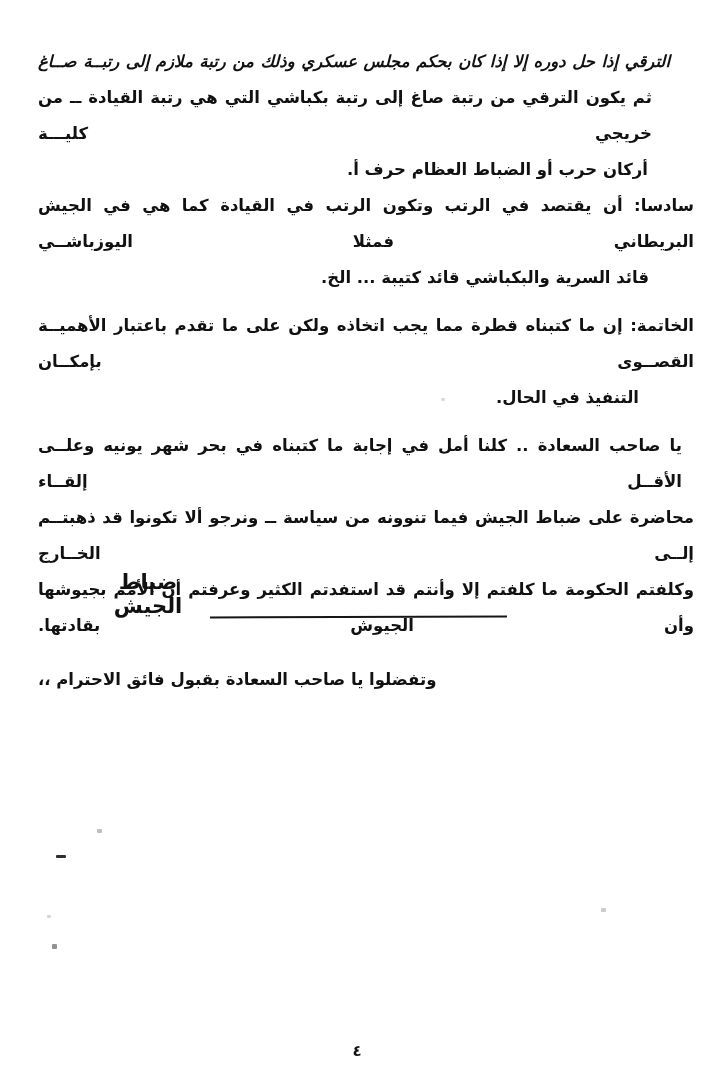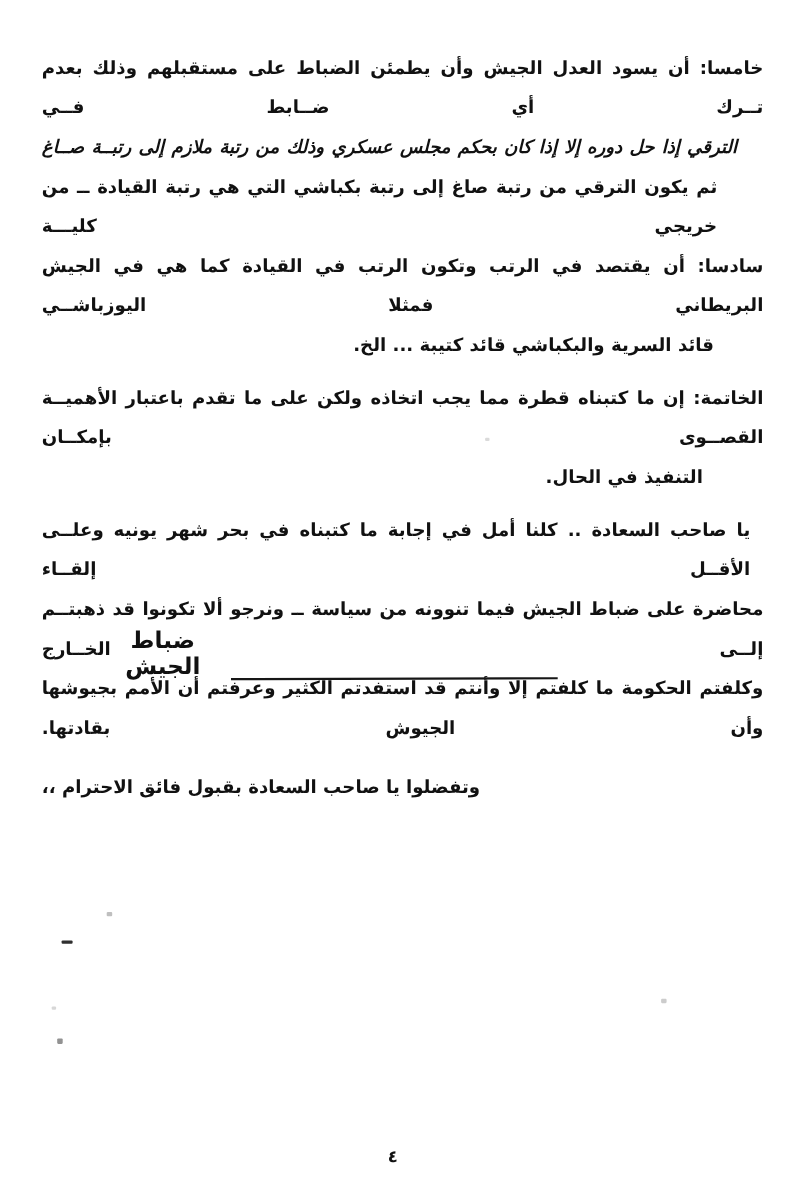--- a/index.html
+++ b/index.html
@@ -85,23 +85,23 @@
   .speck-4 { left: 52px;  top: 944px; width: 5px; height: 5px; background: #6e6e6e; opacity: .75; }
   .speck-5 { left: 601px; top: 908px; width: 5px; height: 4px; background: #9a9a9a; opacity: .5; }
   .speck-6 { left: 441px; top: 398px; width: 4px; height: 3px; background: #c2c2c2; opacity: .6; }
 </style>
 </head>
 <body>
 
 <div class="page">
 
   <div class="bodytext">
-    <div class="line just">خامسا: أن يسود العدل الجيش وأن يطمئن الضباط على مستقبلهم وذلك بعدم تــرك أي ضــابط فــي</div>
     <div class="line just pr24">الترقي إذا حل دوره إلا إذا كان بحكم مجلس عسكري وذلك من رتبة ملازم إلى رتبــة صــاغ</div>
     <div class="line just pr42">ثم يكون الترقي من رتبة صاغ إلى رتبة بكباشي التي هي رتبة القيادة ــ من خريجي كليـــة</div>
+    <div class="line pr46">أركان حرب أو الضباط العظام حرف أ.</div>
     <div class="line just">سادسا: أن يقتصد في الرتب وتكون الرتب في القيادة كما هي في الجيش البريطاني فمثلا اليوزباشــي</div>
     <div class="line pr45">قائد السرية والبكباشي قائد كتيبة ... الخ.</div>
     <div class="line just gap-sm">الخاتمة: إن ما كتبناه قطرة مما يجب اتخاذه ولكن على ما تقدم باعتبار الأهميــة القصــوى بإمكــان</div>
     <div class="line pr55">التنفيذ في الحال.</div>
     <div class="line just pr12 gap-md">يا صاحب السعادة .. كلنا أمل في إجابة ما كتبناه في بحر شهر يونيه وعلــى الأقــل إلقــاء</div>
     <div class="line just">محاضرة على ضباط الجيش فيما تنوونه من سياسة ــ ونرجو ألا تكونوا قد ذهبتــم إلــى الخــارج</div>
     <div class="line just">وكلفتم الحكومة ما كلفتم إلا وأنتم قد استفدتم الكثير وعرفتم أن الأمم بجيوشها وأن الجيوش بقادتها.</div>
     <div class="line closing-line">وتفضلوا يا صاحب السعادة بقبول فائق الاحترام ،،</div>
   </div>
 

